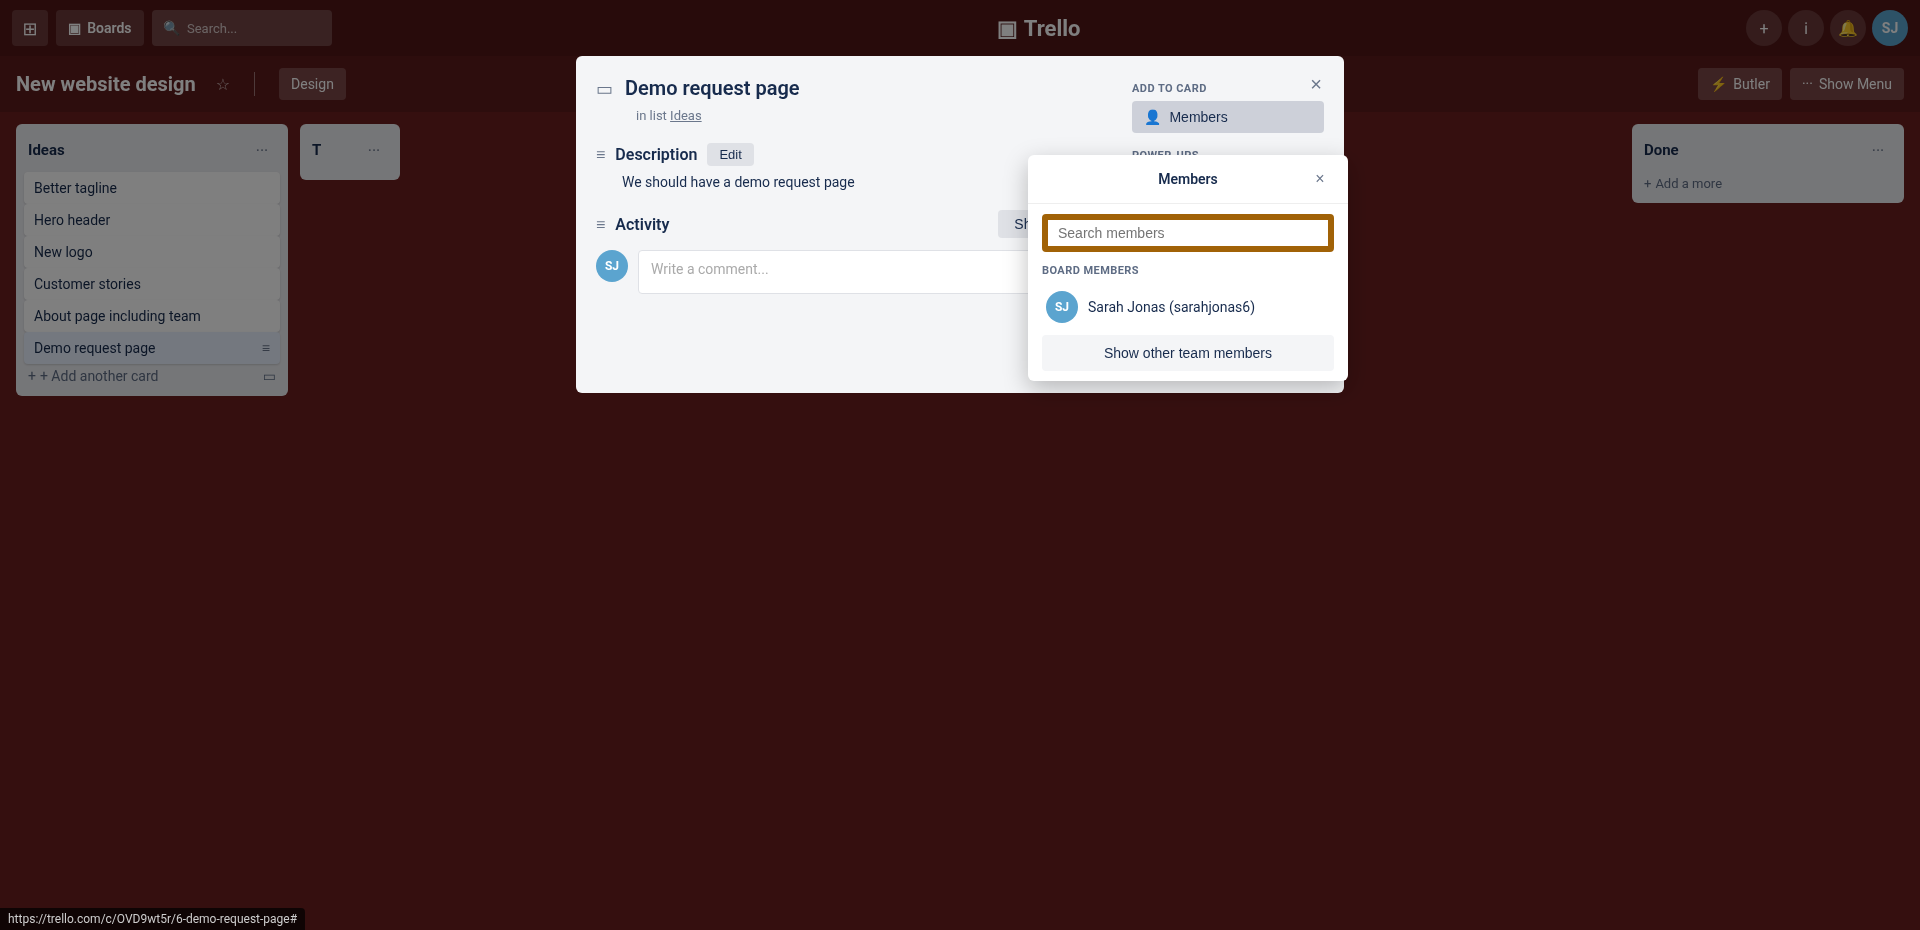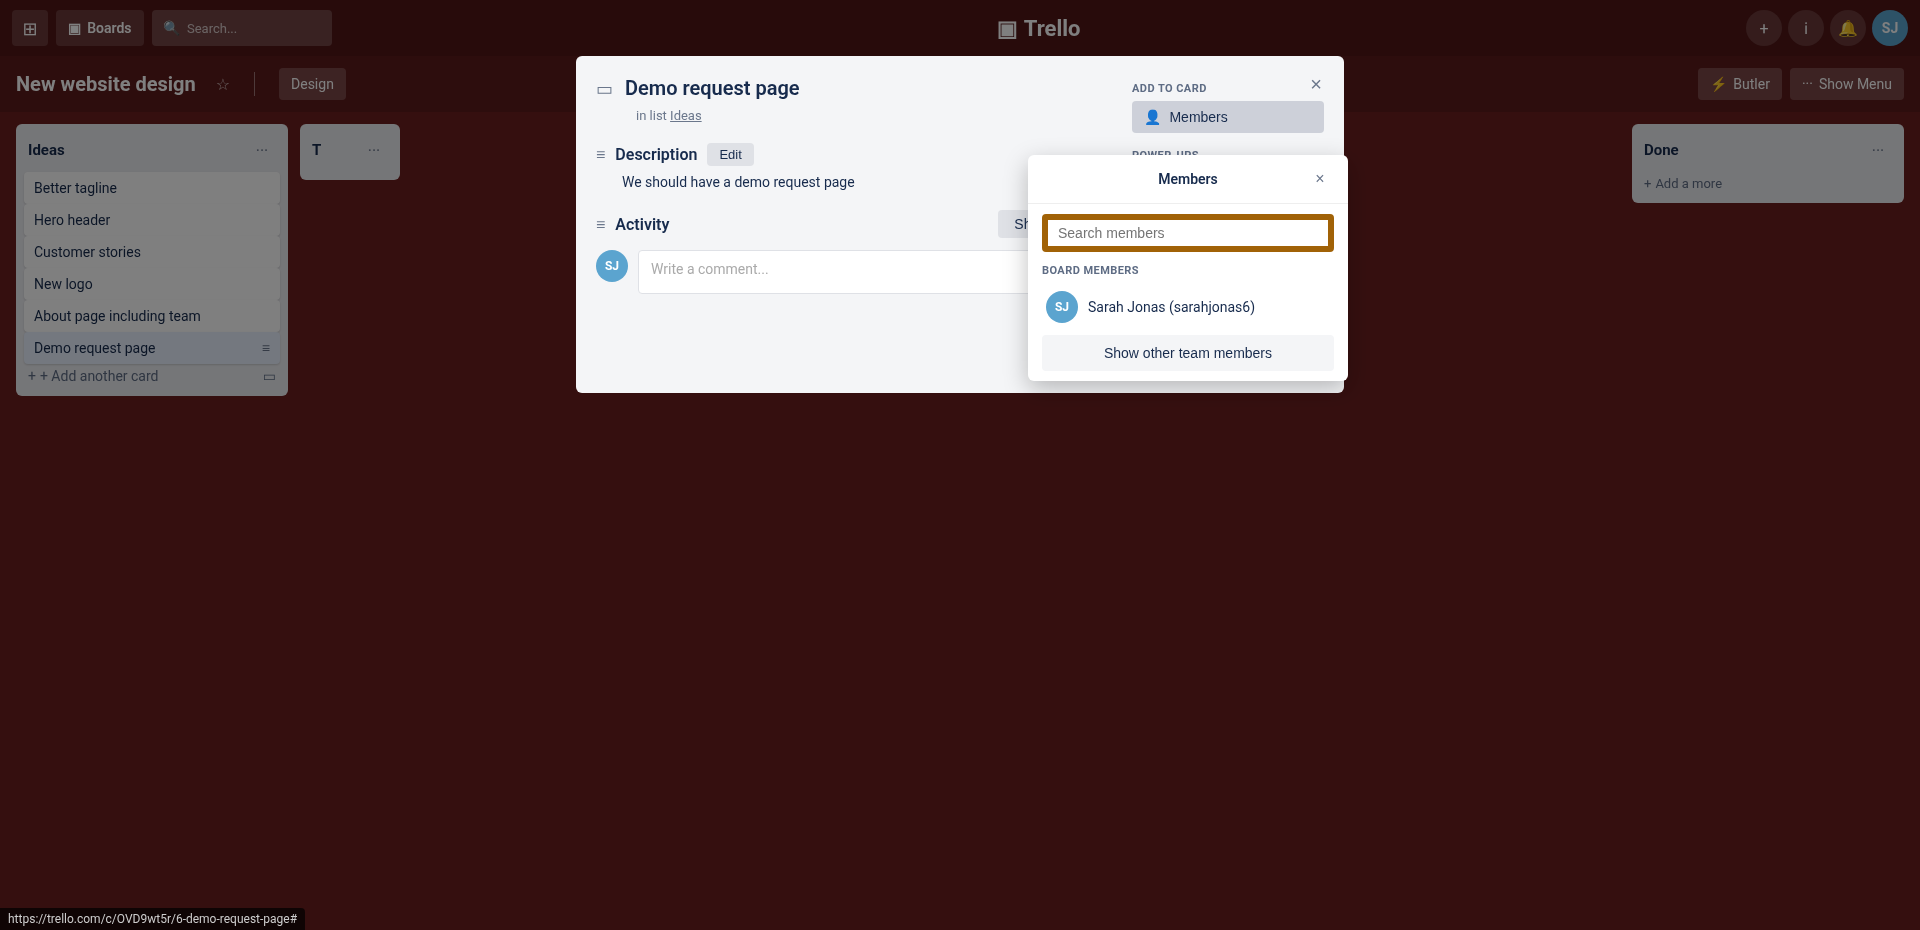--- a/index.html
+++ b/index.html
@@ -571,24 +571,24 @@
         <span class="list-title">Ideas</span>
         <div class="list-menu-btn">···</div>
       </div>
       <div class="card">
         <span>Better tagline</span>
       </div>
       <div class="card">
         <span>Hero header</span>
       </div>
       <div class="card">
+        <span>New logo</span>
+      </div>
+      <div class="card">
         <span>Customer stories</span>
-      </div>
-      <div class="card">
-        <span>New logo</span>
       </div>
       <div class="card">
         <span>About page including team</span>
       </div>
       <div class="card active">
         <span>Demo request page</span>
         <span style="color:#6b778c; font-size:14px;">≡</span>
       </div>
       <div class="add-card-btn">
         <span>+</span>

